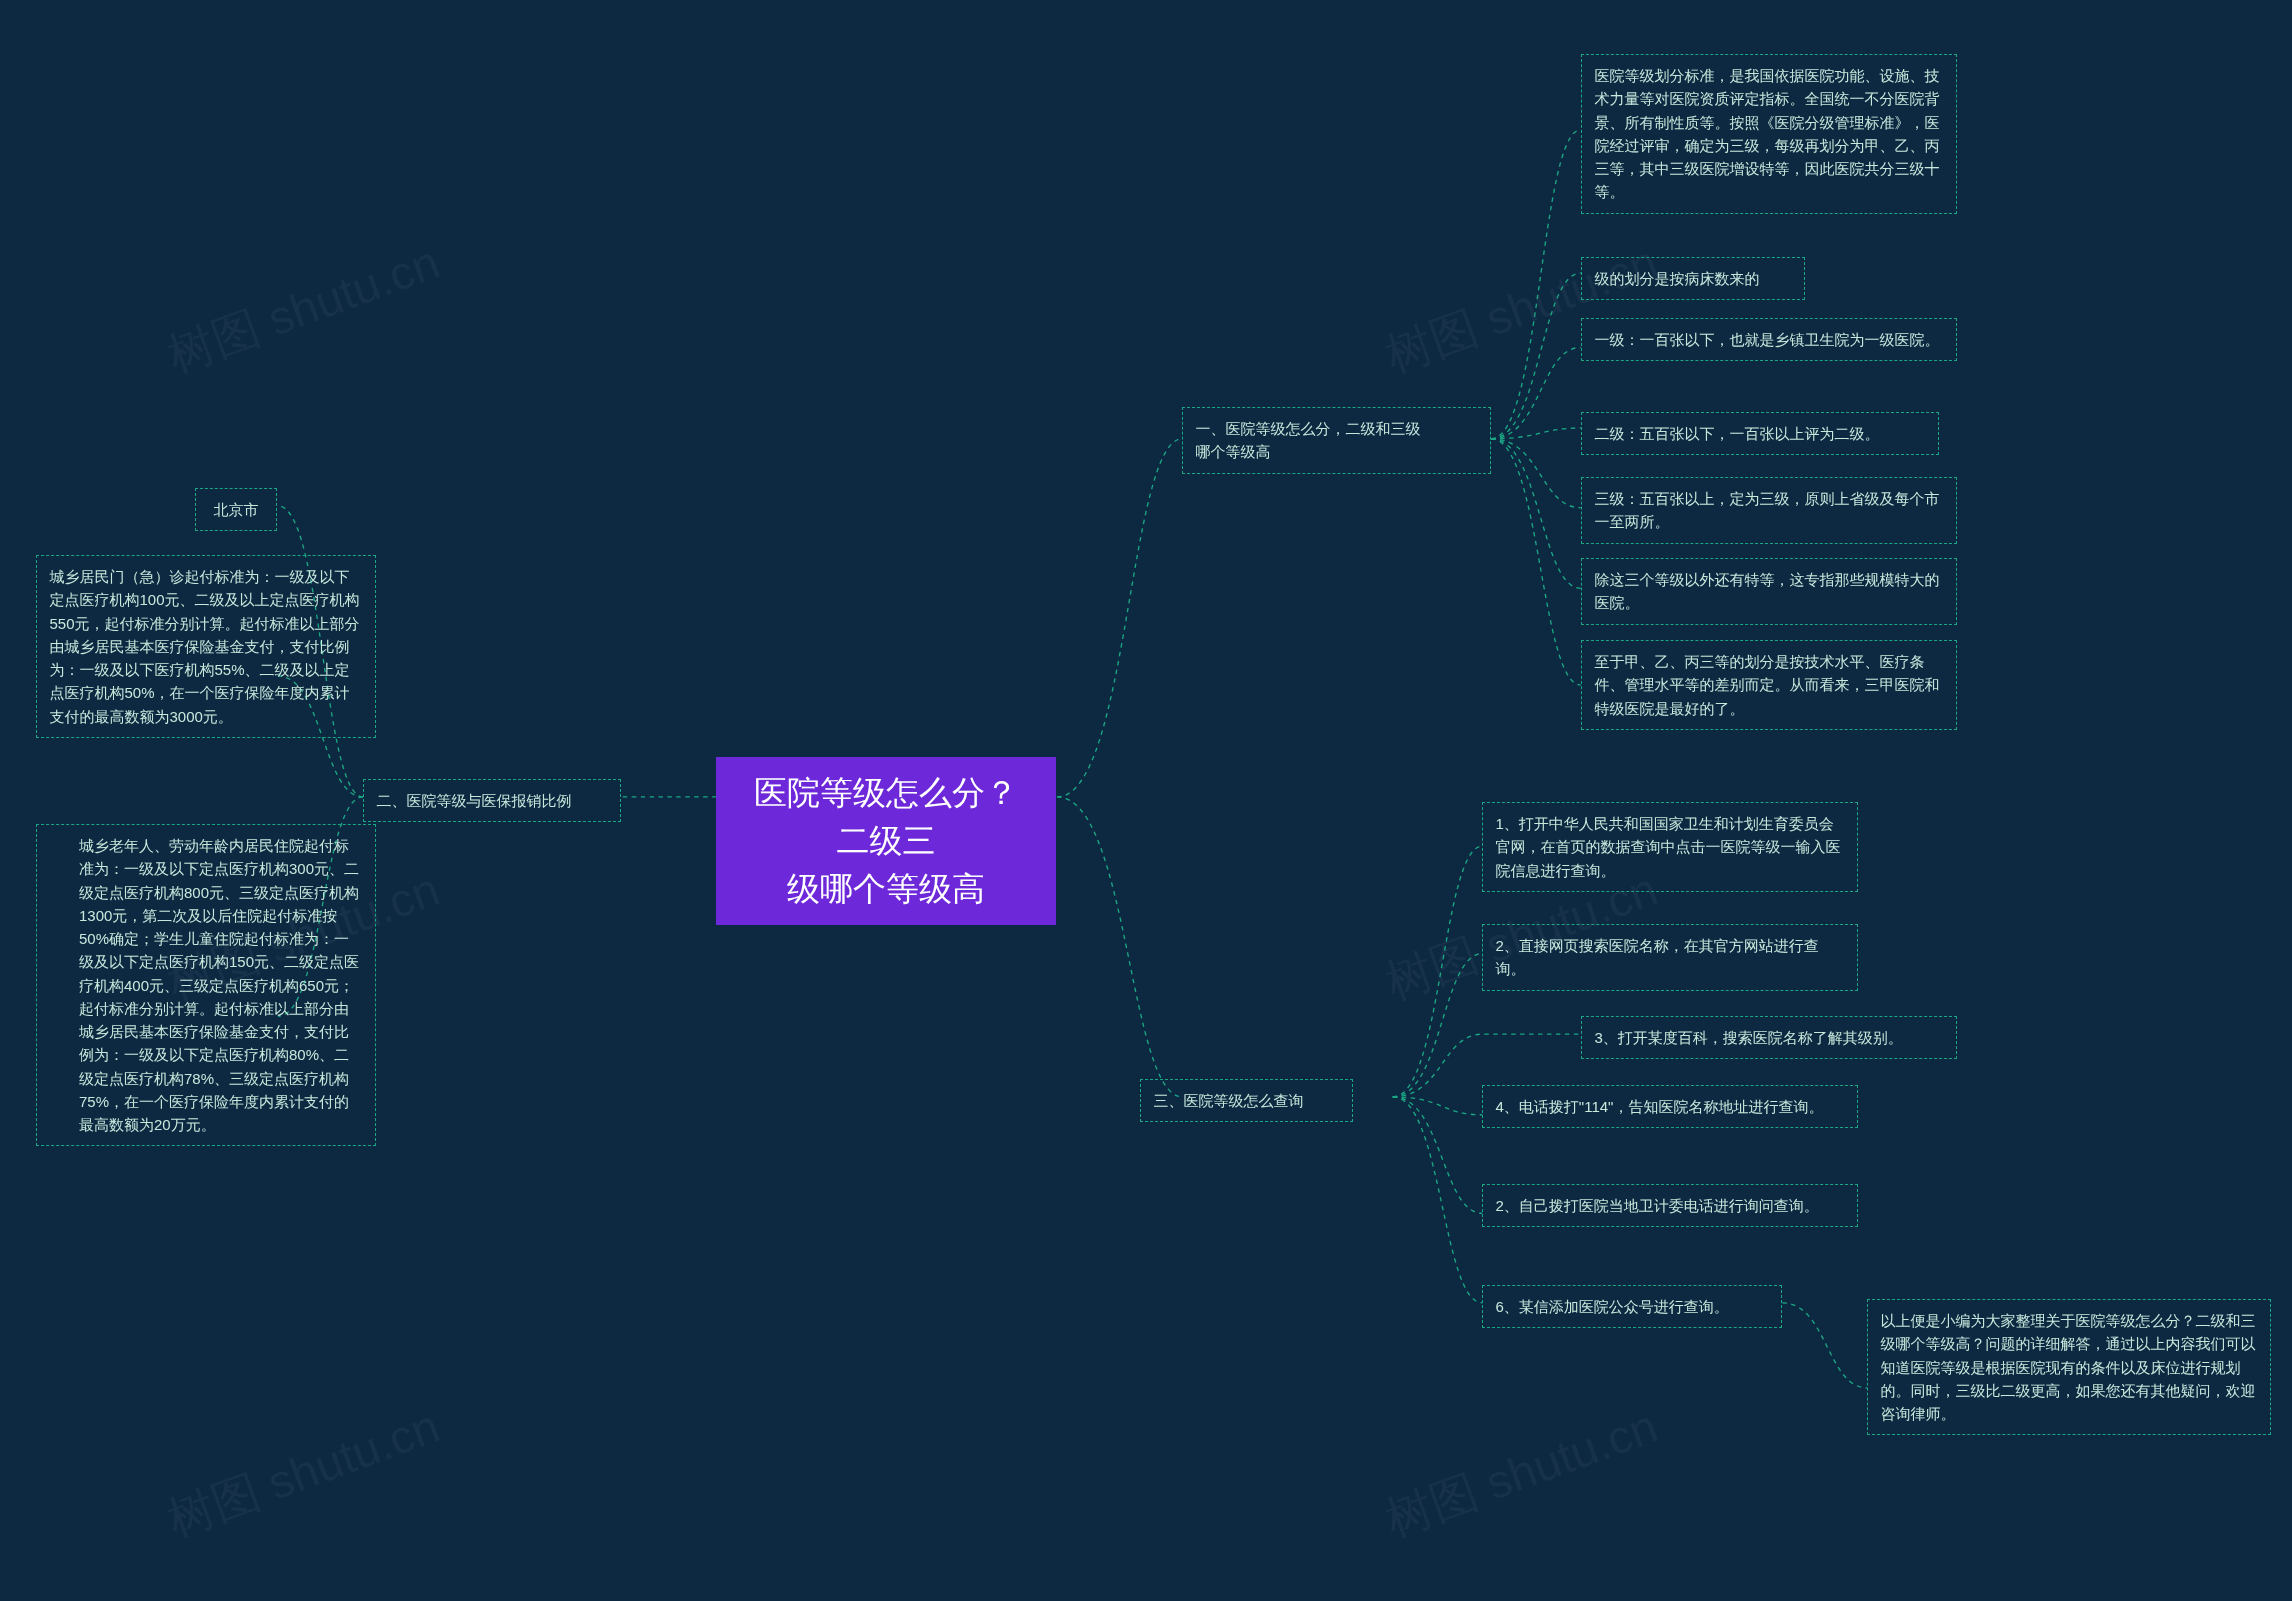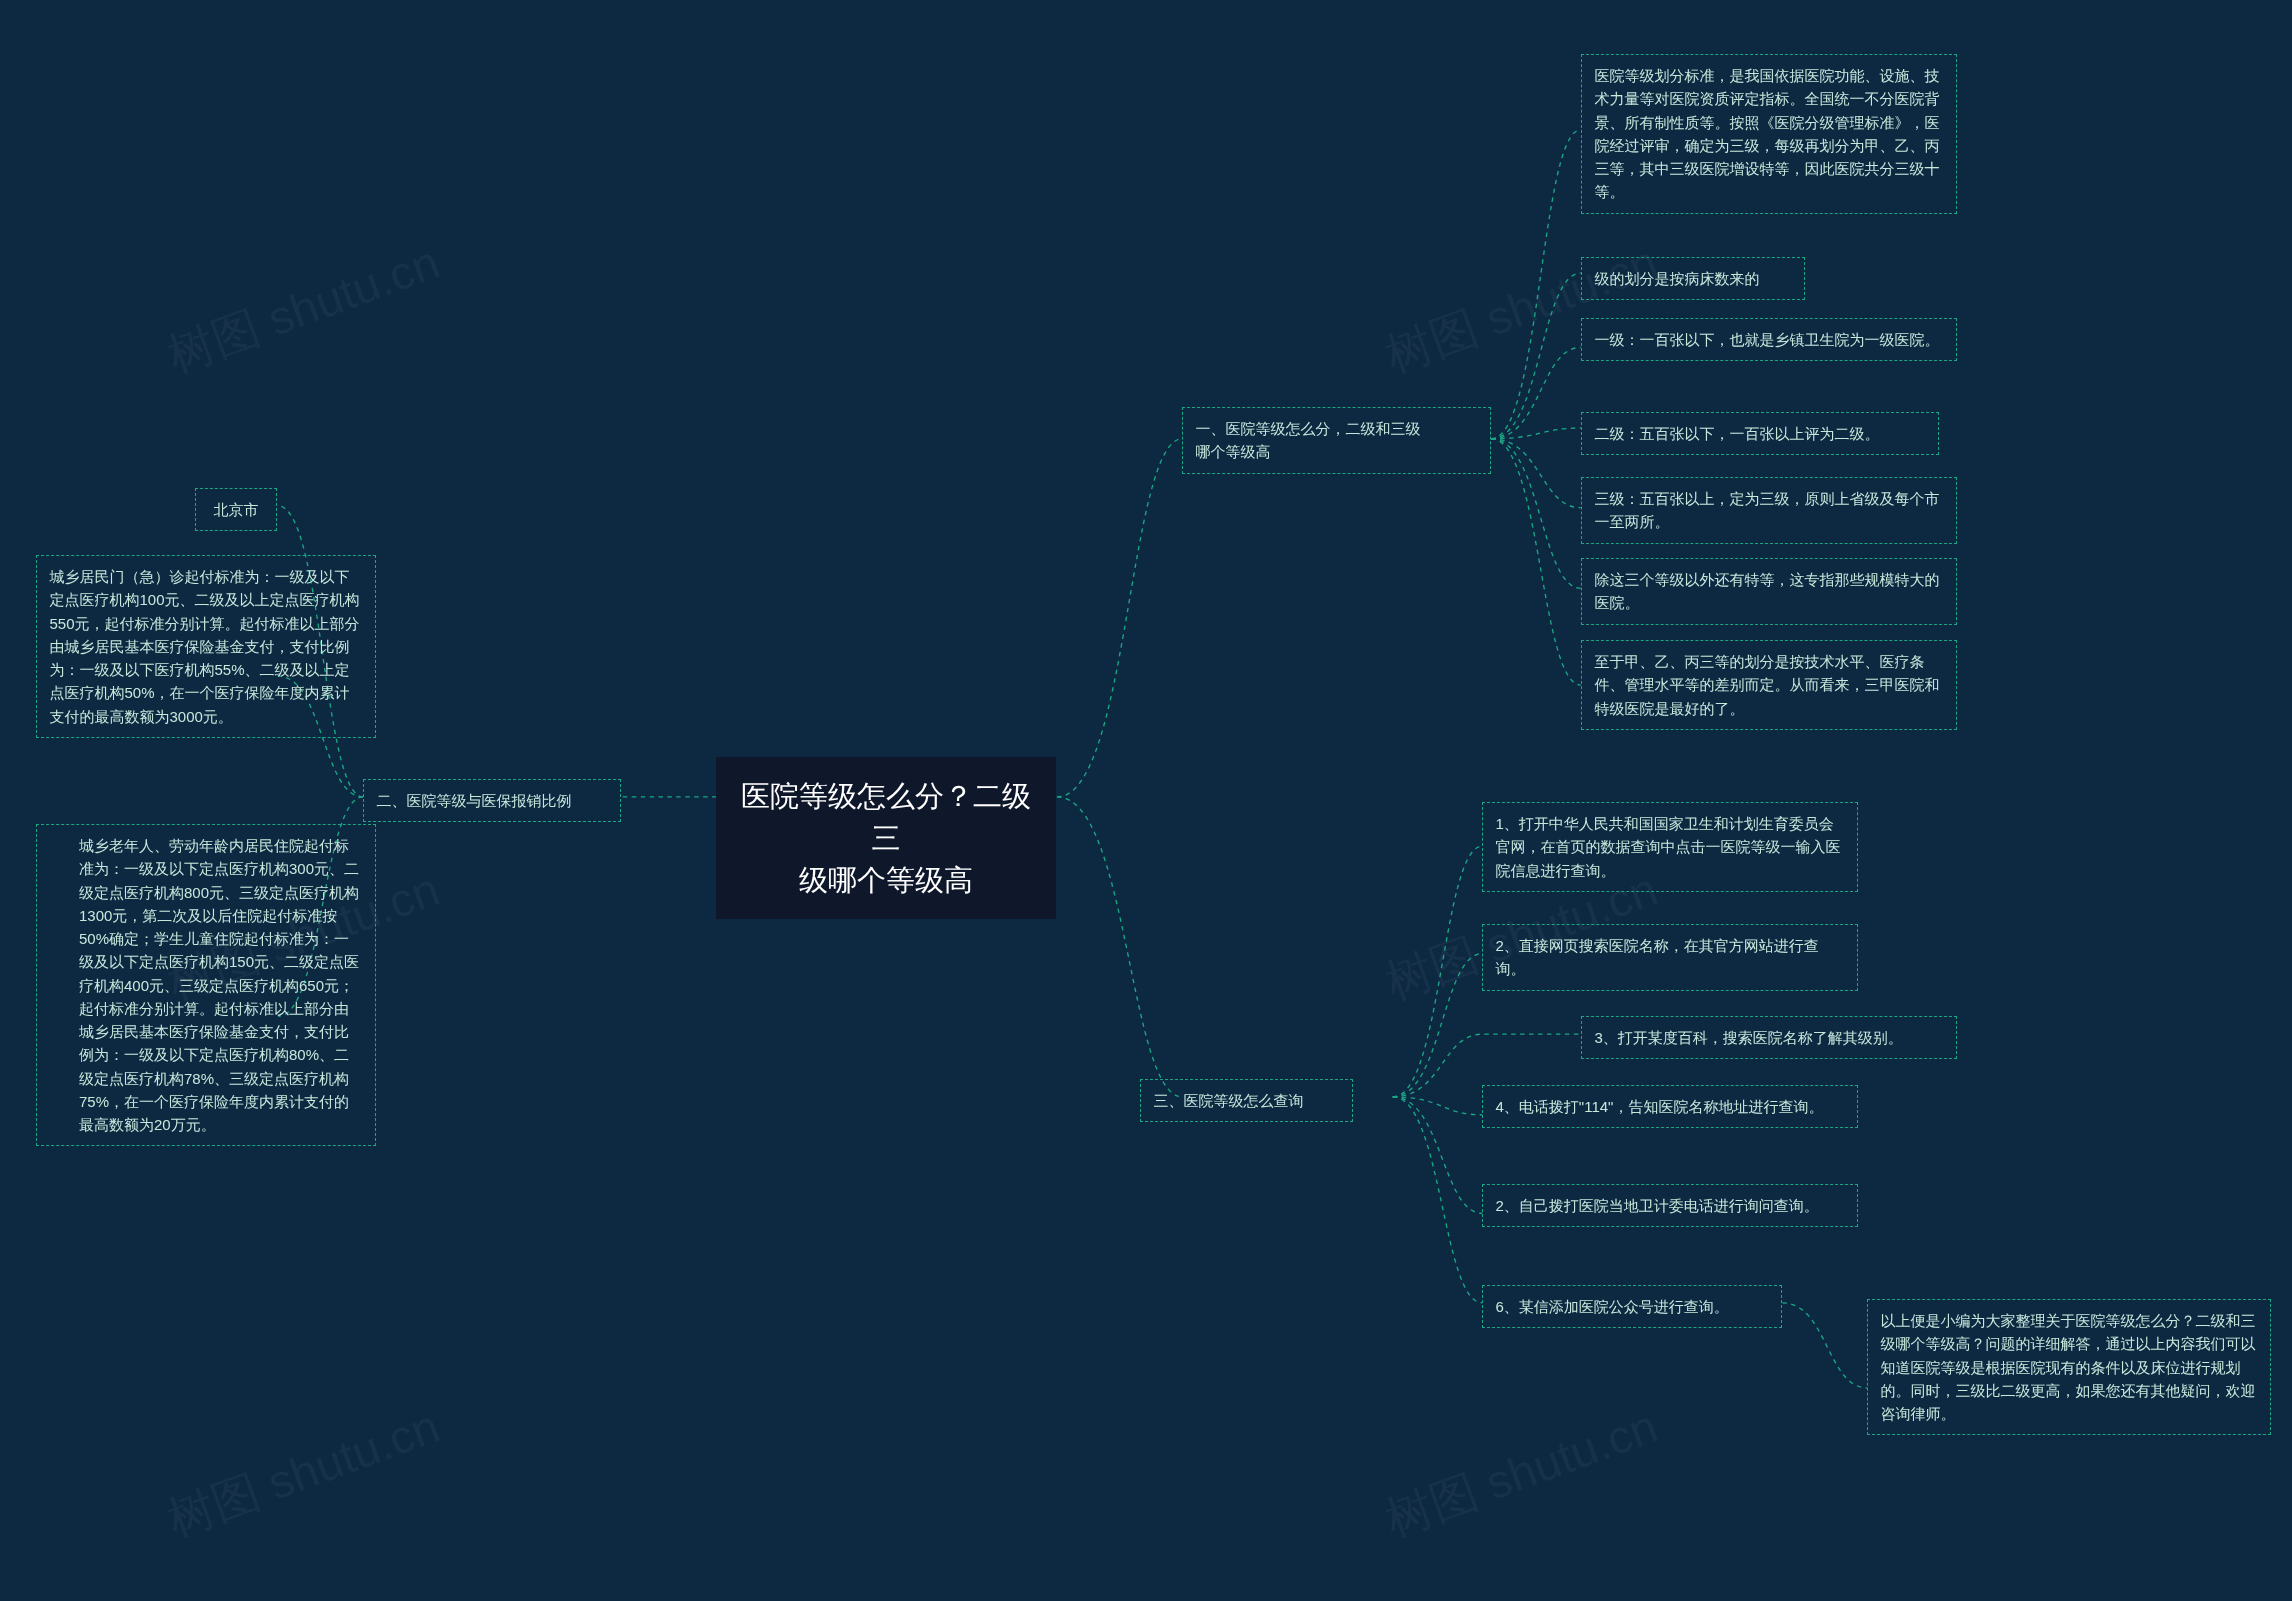--- a/index.html
+++ b/index.html
@@ -27,26 +27,26 @@
     position: absolute;
     border: 0.9px dashed #1ba784;
     color: #c8e8dc;
     font-size: 15px;
     line-height: 1.55;
     padding: 9px 12.5px;
     background: rgba(0,0,0,0);
   }
   .root {
     position: absolute;
-    background: #0f172a;
+    background: #6d28d9;
     color: #fff;
-    font-size: 29px;
+    font-size: 33px;
     font-weight: 500;
     text-align: center;
-    padding: 18px 23px;
+    padding: 12px 23px;
     line-height: 1.45;
     border: none;
   }
   svg.connectors {
     position: absolute;
     left: 0;
     top: 0;
     width: 2293px;
     height: 1601px;
     pointer-events: none;

